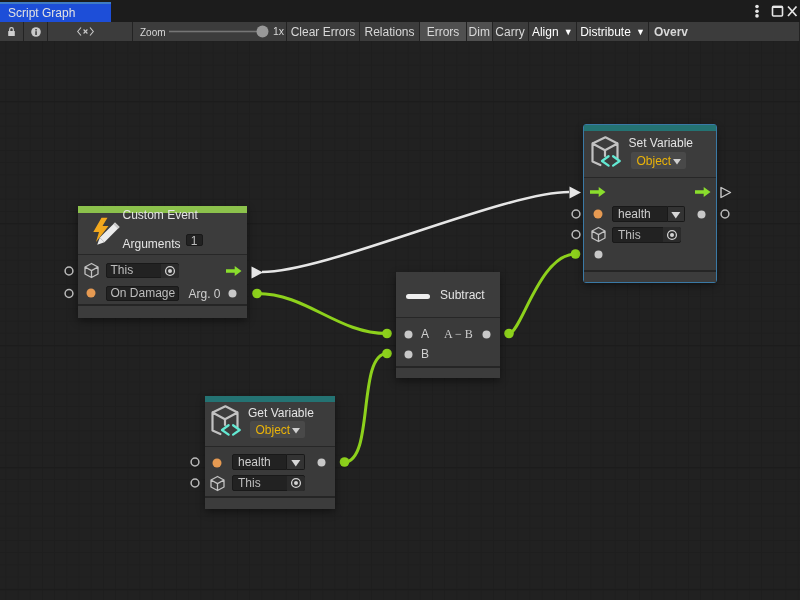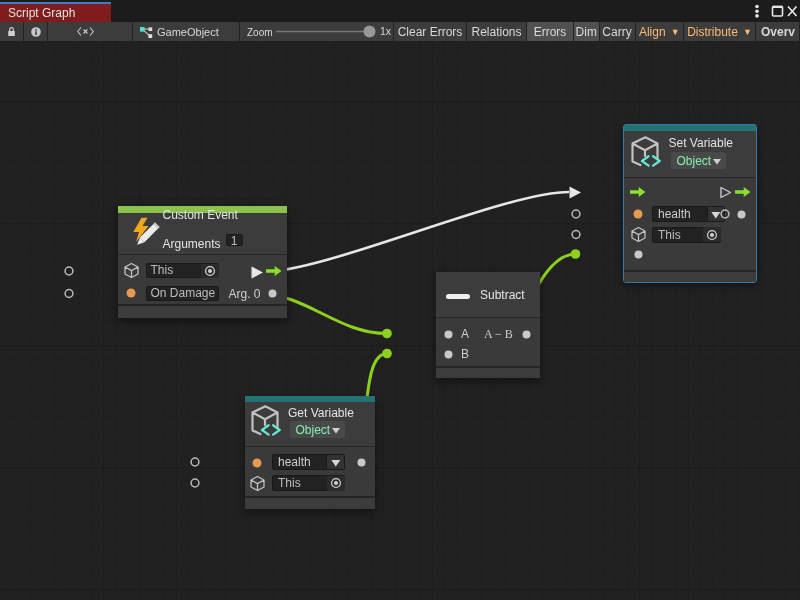--- a/index.html
+++ b/index.html
@@ -1,50 +1,50 @@
 <!DOCTYPE html>
 <html><head>
 <meta charset="utf-8">
 <style>
 html,body{margin:0;padding:0;}
 body{width:800px;height:600px;overflow:hidden;background:#212121;
   font-family:"Liberation Sans",sans-serif;-webkit-font-smoothing:antialiased;}
 #root{position:relative;width:800px;height:600px;}
 
 #tabbar{position:absolute;left:0;top:0;width:800px;height:22px;background:#1c1c1c;}
-#tab{position:absolute;left:0;top:2px;width:111px;height:20px;background:#7f1d1d;
+#tab{position:absolute;left:0;top:2px;width:111px;height:20px;background:#1d4ed8;
   border-top:2px solid #3e7cc6;box-sizing:border-box;}
 #tab span{position:absolute;left:8px;top:2px;font-size:12px;color:#e2e2e2;}
 .winctl{position:absolute;top:0;height:22px;}
 
 #toolbar{position:absolute;left:0;top:22px;width:800px;height:19px;background:#232323;
   display:flex;}
 .tbtn{height:19px;background:#3c3c3c;box-sizing:border-box;border-right:1px solid #232323;
   color:#d8d8d8;font-size:12px;display:flex;align-items:center;justify-content:center;
   white-space:nowrap;flex:none;}
 .tbtn.on{background:#505050;}
-.tbtn.dis{color:#fdba74;}
+.tbtn.dis{color:#ffffff;}
 
 #canvas{position:absolute;left:0;top:41px;width:800px;height:559px;
   background-color:#212121;
   background-image:
     linear-gradient(to right,#1b1b1b 1px,transparent 1px),
     linear-gradient(to bottom,#1b1b1b 1px,transparent 1px),
     linear-gradient(to right,#1e1e1e 1px,transparent 1px),
     linear-gradient(to bottom,#1e1e1e 1px,transparent 1px);
   background-size:122px 122px,122px 122px,12.2px 12.2px,12.2px 12.2px;
   background-position:42px 60.3px,42px 60.3px,5.4px 11.5px,5.4px 11.5px;}
 #wires{position:absolute;left:0;top:0;width:800px;height:559px;}
 
-.node{position:absolute;box-shadow:0 3px 8px rgba(0,0,0,0.45);margin-left:40px;}
+.node{position:absolute;box-shadow:0 3px 8px rgba(0,0,0,0.45);}
 .green{background:#8cc24c;}
 .teal{background:#247373;}
 .field{position:absolute;background:#222222;border:1px solid #191919;border-radius:2px;
   color:#bdbdbd;font-size:12px;box-sizing:border-box;}
-.objbtn{position:absolute;background:#494949;border-radius:2px;color:#86efac;
+.objbtn{position:absolute;background:#494949;border-radius:2px;color:#eab308;
   font-size:12px;box-sizing:border-box;}
 .ptxt{position:absolute;color:#cfcfcf;font-size:12px;white-space:nowrap;}
 .title{position:absolute;color:#e4e4e4;font-size:12px;white-space:nowrap;}
 svg{display:block;}
 .abs{position:absolute;}
 </style>
 </head>
 <body>
 <div id="root">
 
@@ -74,29 +74,20 @@
           <circle cx="5" cy="5" r="4.8" fill="#c9c9c9"></circle>
           <rect x="4.3" y="4.2" width="1.5" height="3.8" fill="#3a3a3a"></rect>
           <rect x="4.3" y="2" width="1.5" height="1.5" fill="#3a3a3a"></rect>
         </svg>
     </div>
     <div class="tbtn" style="width:85px;">
       <svg width="17" height="9" style="margin-left:-9px;">
           <path d="M4 0.5 L0.7 4.5 L4 8.5 M13 0.5 L16.3 4.5 L13 8.5" fill="none" stroke="#c9c9c9" stroke-width="1.1"></path>
           <path d="M6.6 2.5 L10.4 6.5 M10.4 2.5 L6.6 6.5" stroke="#c9c9c9" stroke-width="1.1"></path>
         </svg>
-    </div>
-    <div class="tbtn" style="width:107px;justify-content:flex-start;font-size:11px;">
-      <svg style="margin-left:6px;margin-right:4px;" width="14" height="13">
-          <path d="M3.5 4 L10.5 4.2 M3.5 4.4 L10.8 10.8" stroke="#b0b0b0" stroke-width="1.3"></path>
-          <rect x="1" y="2" width="4.6" height="4.6" fill="#52e0cf"></rect>
-          <rect x="9.6" y="2.4" width="3.6" height="3.6" fill="#dedede"></rect>
-          <rect x="9.4" y="9.2" width="3.8" height="3.8" fill="#dedede"></rect>
-        </svg>
-      GameObject
     </div>
     <div class="tbtn" style="width:154px;justify-content:flex-start;position:relative;">
       <span style="position:absolute;left:7px;top:4.5px;font-size:10px;">Zoom</span>
       <svg style="position:absolute;left:36px;top:0;" width="118" height="19">
         <rect x="0" y="8.7" width="90" height="1.6" fill="#767676"></rect>
         <circle cx="93.5" cy="9.5" r="6" fill="#989898"></circle>
         <text x="104" y="13" font-size="10.5" fill="#d8d8d8" font-family="Liberation Sans">1x</text>
       </svg>
     </div>
     <div class="tbtn" style="width:73px;">Clear Errors</div>

